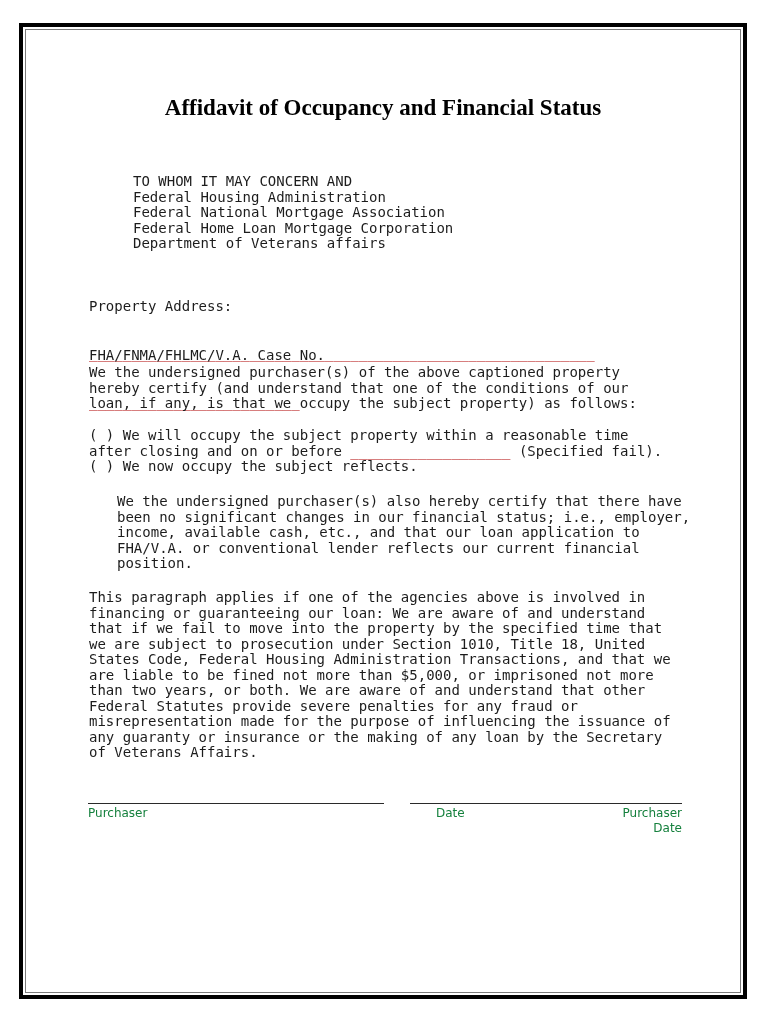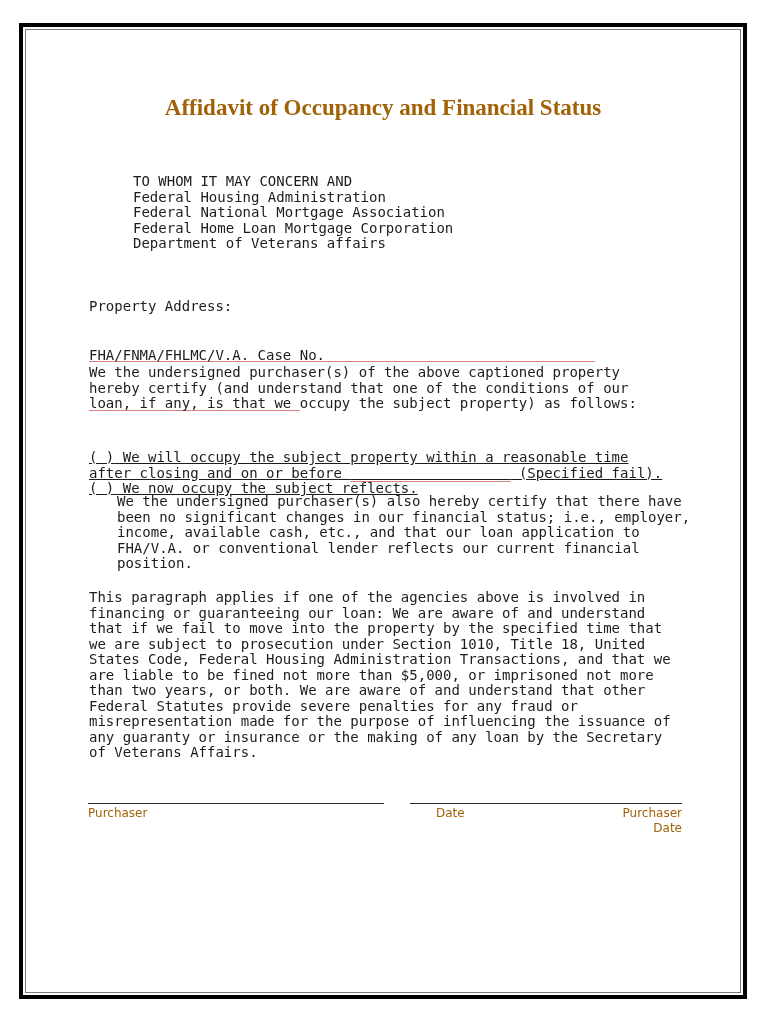--- a/index.html
+++ b/index.html
@@ -35,45 +35,45 @@
   .title {
     position: absolute;
     left: 19px;
     top: 95px;
     width: 728px;
     margin: 0;
     text-align: center;
     font-family: "Liberation Serif", "DejaVu Serif", serif;
     font-weight: bold;
     font-size: 23px;
-    color: #a16207;
+    color: #000000;
   }
   .mono {
     position: absolute;
     left: 89px;
     font-size: 14px;
     line-height: 15.5px;
     color: #1c1c1c;
     white-space: pre;
   }
   .block-addressee { top: 174px; margin-left: 44px; }
   .block-property  { top: 268px; }
   .block-case      { top: 317px; }
   .block-certify   { top: 365px; }
-  .block-options   { top: 450px; text-decoration: underline; }
+  .block-options   { top: 428px; }
   .block-financial { top: 494px; margin-left: 28px; }
   .block-penalty   { top: 590px; }
   .blank { color: #b91c1c; }
   .sig-left, .sig-right {
     position: absolute;
     top: 803px;
     font-family: "DejaVu Sans", "Liberation Sans", sans-serif;
     font-size: 12px;
     line-height: 15px;
-    color: #a16207;
+    color: #15803d;
   }
   .sig-left  { left: 88px;  width: 296px; }
   .sig-right { left: 410px; width: 272px; }
   .sig-line {
     height: 0;
     border-top: 1.5px solid #2a2a2a;
     margin-bottom: 2px;
   }
   .sig-right-row {
     display: flex;

